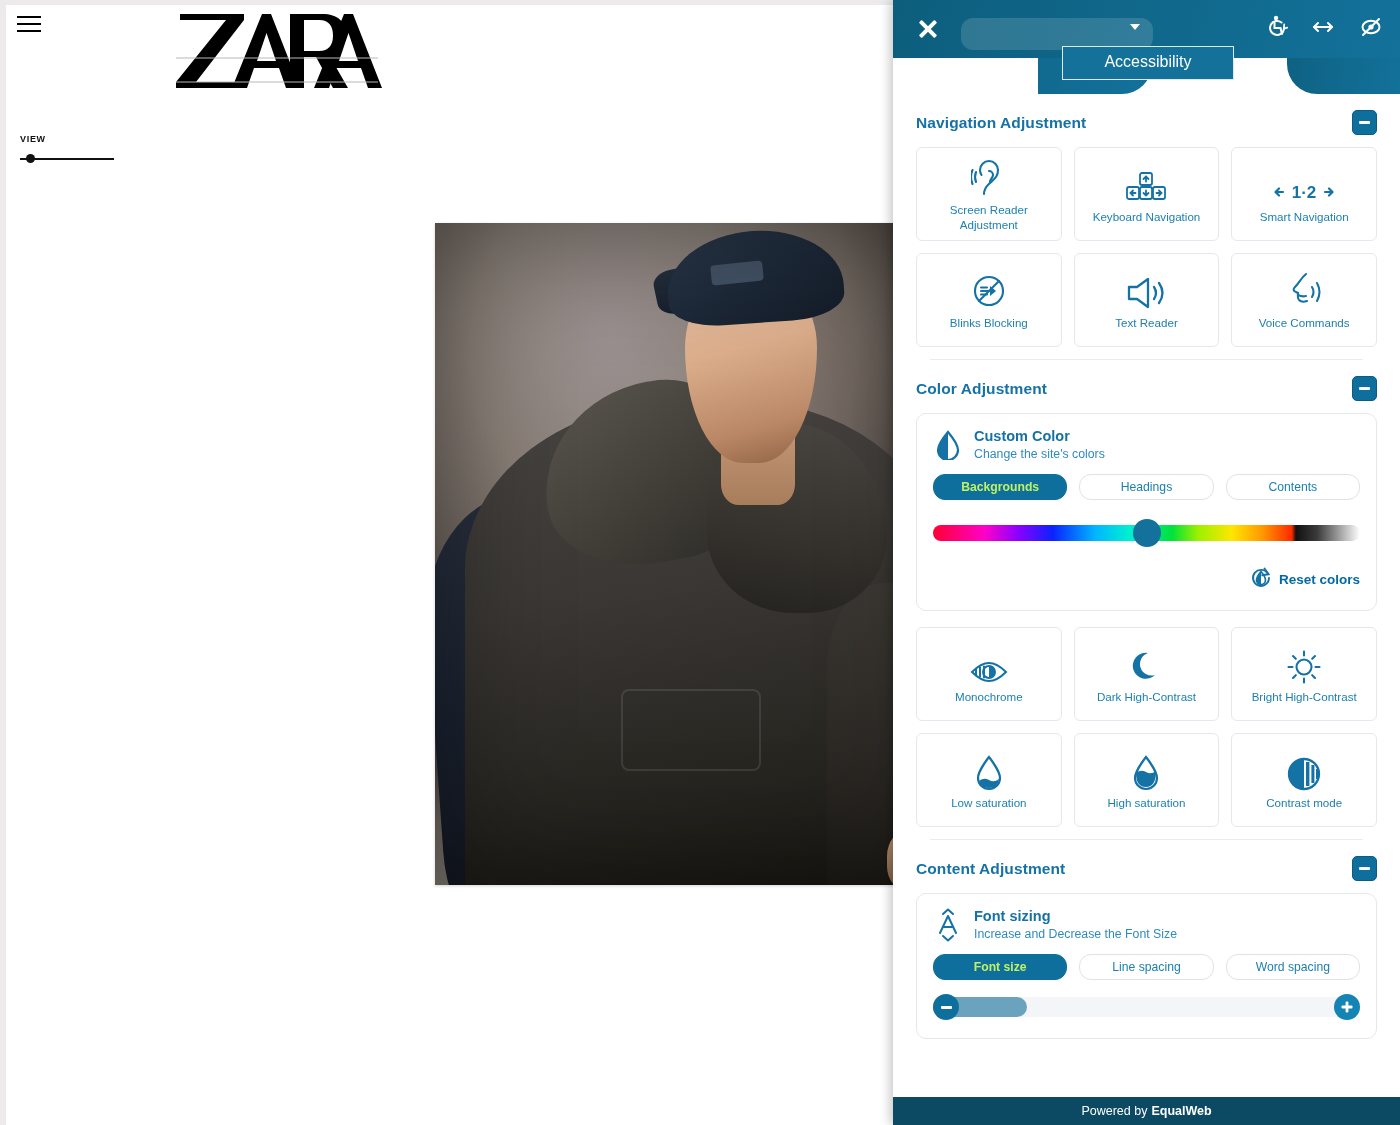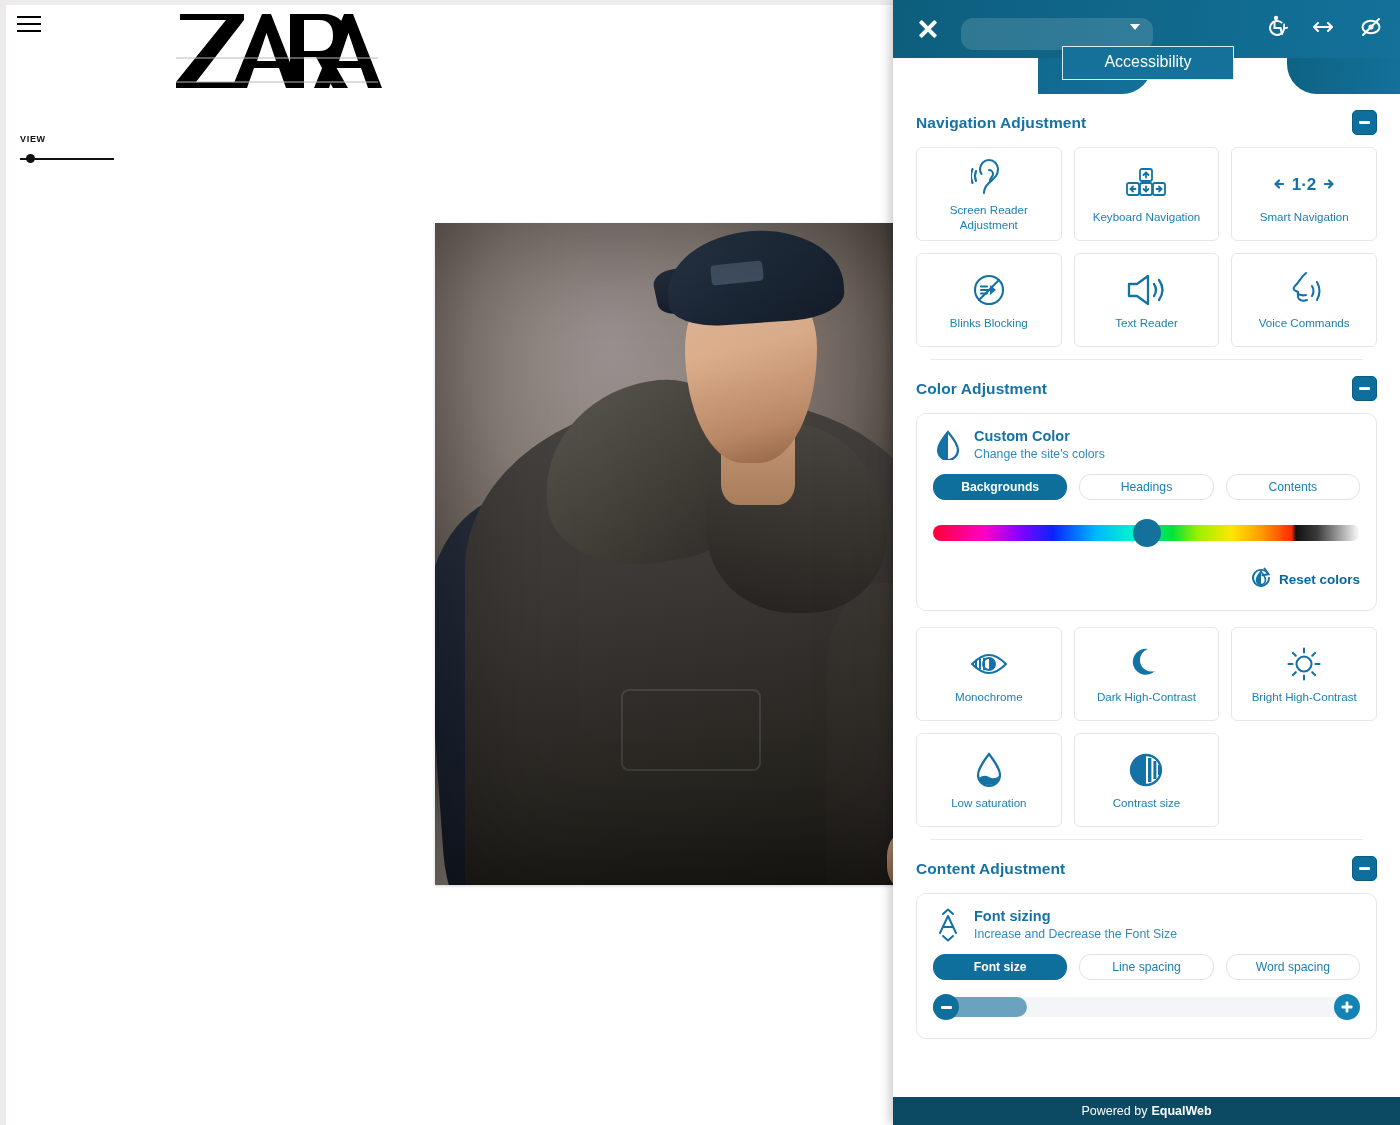--- a/index.html
+++ b/index.html
@@ -114,34 +114,34 @@
   .sec-title{font-size:15.5px;font-weight:700;color:#1572a5;letter-spacing:.1px;}
   .collapse-btn{width:23px;height:23px;border-radius:5px;background:#0e6f9c;border:1px solid #0b5c82;
      display:flex;align-items:center;justify-content:center;cursor:pointer;}
   .collapse-btn i{display:block;width:11px;height:3px;background:#fff;border-radius:1px;}
 
   .divider{height:1px;background:#e9ecef;margin:12px 37px 0 37px;}
 
   .tile-grid{display:grid;grid-template-columns:repeat(3,1fr);gap:12px;}
   .tile{border:1px solid #e4e8ec;border-radius:6px;height:92px;background:#fff;
      display:flex;flex-direction:column;align-items:center;justify-content:center;cursor:pointer;}
-  .tile .tico{height:42px;display:flex;align-items:center;justify-content:center;}
+  .tile .tico{height:42px;display:flex;align-items:flex-end;justify-content:center;}
   .tile .tlabel{margin-top:5px;font-size:11.6px;color:#1b7fb0;text-align:center;line-height:1.25;padding:0 4px;}
 
   .card{border:1px solid #e4e8ec;border-radius:10px;padding:14px 16px 18px 16px;}
   .card-head{display:flex;align-items:flex-start;gap:11px;}
   .card-head .chico{width:30px;height:34px;flex:0 0 30px;display:flex;align-items:center;justify-content:center;}
   .card-title{font-size:14.5px;font-weight:700;color:#1572a5;line-height:1.2;}
   .card-sub{font-size:12.3px;color:#2f8bbd;margin-top:2px;}
 
   .pills{display:grid;grid-template-columns:repeat(3,1fr);gap:12px;margin-top:12px;}
   .pill{height:24px;border-radius:12px;border:1px solid #dde3e8;background:#fff;color:#1b7fb0;
      font-size:12.2px;display:flex;align-items:center;justify-content:center;cursor:pointer;
      font-family:"Liberation Sans",sans-serif;}
-  .pill.active{background:#0e6f9c;border-color:#0e6f9c;color:#ffffff;font-weight:600;}
+  .pill.active{background:#0e6f9c;border-color:#0e6f9c;color:#bef264;font-weight:600;}
 
   .hue-wrap{position:relative;margin-top:22px;height:22px;}
   .hue-bar{position:absolute;left:0;top:3px;width:100%;height:16px;border-radius:8px;
      background:linear-gradient(90deg,#ff0033 0%,#ff00c8 12%,#8a00ff 20%,#0b22ff 28%,#00b6ff 38%,#00f0d0 46%,#00e23a 56%,#9bf000 62%,#ffe600 70%,#ff9a00 77%,#ff2a00 84%,#111111 85%,#3b3b3b 90%,#9d9d9d 95%,#ffffff 100%);}
   .hue-knob{position:absolute;left:49.5%;top:-3px;width:28px;height:28px;border-radius:50%;background:#14719b;cursor:pointer;}
 
   .reset-row{display:flex;align-items:center;justify-content:flex-end;gap:8px;margin-top:22px;}
   .reset-label{font-size:13.5px;font-weight:700;color:#0369a1;cursor:pointer;}
 
   .fs-slider{position:relative;margin-top:14px;height:26px;}
@@ -431,32 +431,41 @@
           <div class="tile">
             <span class="tico">
               <svg width="30" height="36" viewBox="0 0 30 36" fill="none">
                 <path d="M15 2 C15 2 4 16 4 23 a11 11 0 0 0 22 0 C26 16 15 2 15 2 z" stroke="#1572a5" stroke-width="2.2"></path>
                 <path d="M5 26 q5 -4 10 -1 q5 3 10 -1 q-1 9 -10 9 q-9 0 -10 -7 z" fill="#1572a5"></path>
               </svg>
             </span>
             <span class="tlabel">Low saturation</span>
           </div>
 
+          <div class="tile">
+            <span class="tico">
+              <svg width="30" height="36" viewBox="0 0 30 36" fill="none">
+                <path d="M15 2 C15 2 4 16 4 23 a11 11 0 0 0 22 0 C26 16 15 2 15 2 z" stroke="#1572a5" stroke-width="2.2"></path>
+                <path d="M5 18 q5 -4 10 -1 q5 3 10 -1 q0 16 -10 16 q-10 0 -10 -14 z" fill="#1572a5"></path>
+              </svg>
+            </span>
+            <span class="tlabel">High saturation</span>
+          </div>
 
           <div class="tile">
             <span class="tico">
               <svg width="34" height="34" viewBox="0 0 34 34">
                 <circle cx="17" cy="17" r="15" fill="none" stroke="#1572a5" stroke-width="2.3"></circle>
                 <path d="M17 2 a15 15 0 0 0 0 30 z" fill="#1572a5"></path>
                 <rect x="19" y="5" width="3.4" height="24" fill="#1572a5"></rect>
                 <rect x="24.4" y="8" width="3" height="18" fill="#1572a5"></rect>
                 <rect x="29" y="12" width="2.2" height="10" fill="#1572a5"></rect>
               </svg>
             </span>
-            <span class="tlabel">Contrast size</span>
+            <span class="tlabel">Contrast mode</span>
           </div>
         </div>
       </div>
 
       <div class="divider"></div>
 
       <div class="section">
         <div class="sec-head">
           <div class="sec-title">Content Adjustment</div>
           <div class="collapse-btn">

